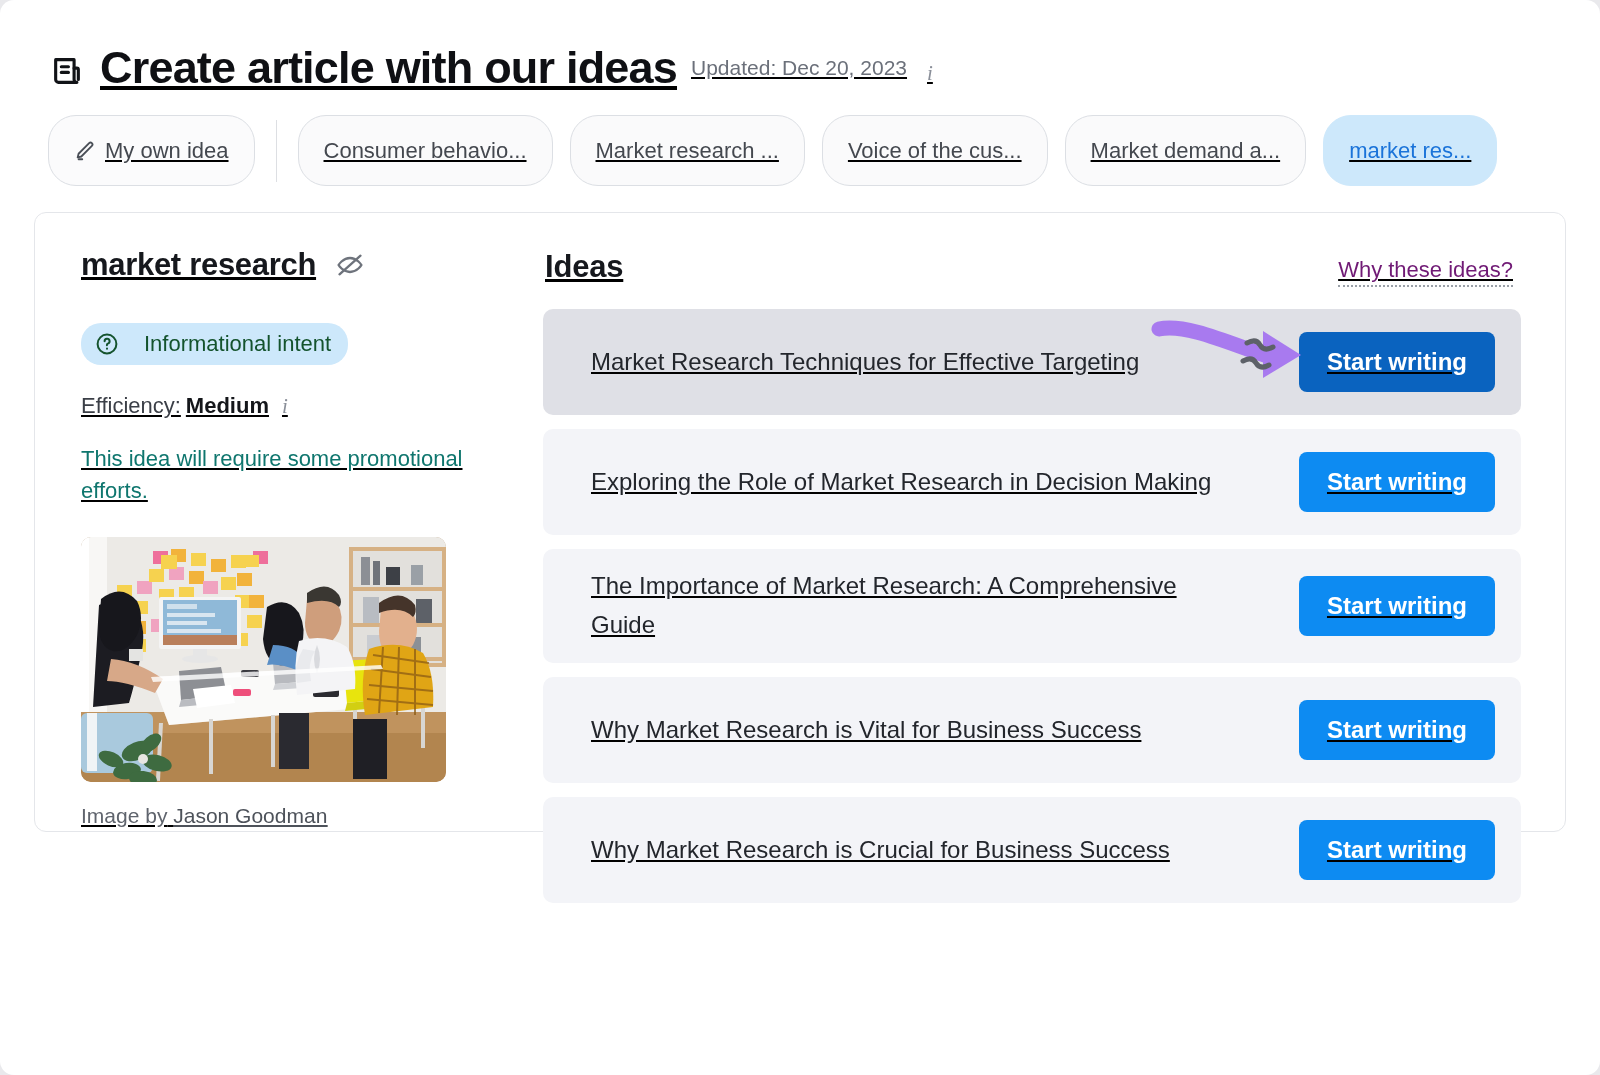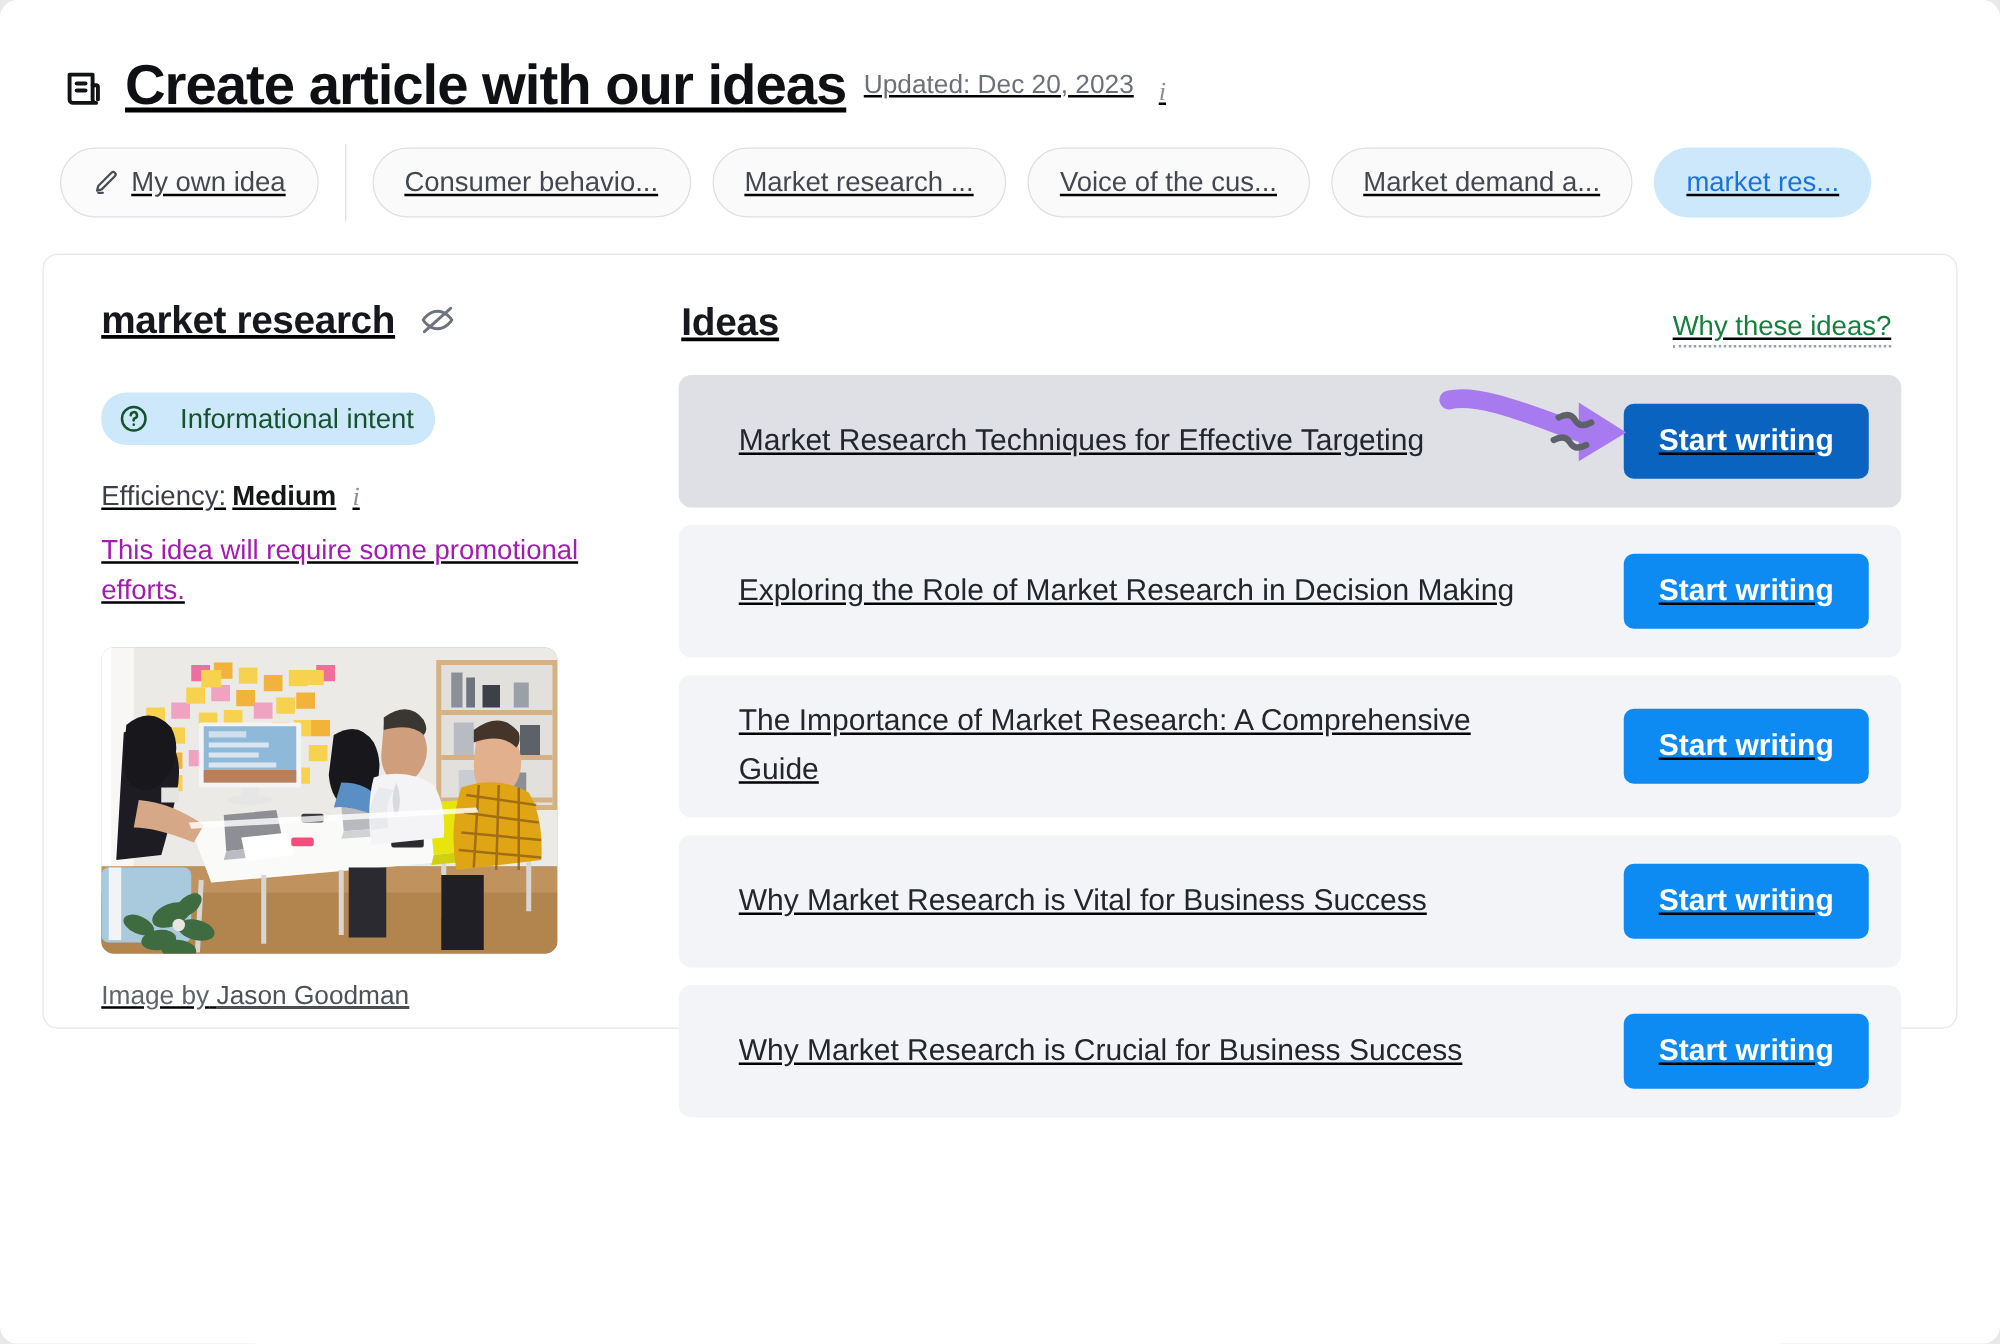--- a/index.html
+++ b/index.html
@@ -61,21 +61,21 @@
   }
 
   
   .tabs {
     display: flex;
     align-items: center;
     gap: 17px;
     padding: 24px 0 0 48px;
   }
   .tab {
-    height: 56px;
+    height: 71px;
     border: 1px solid #dcdfe4;
     border-radius: 28px;
     background: #fafafb;
     display: flex;
     align-items: center;
     gap: 9px;
     padding: 0 25px;
     font-size: 22px;
     color: #44484f;
     white-space: nowrap;
@@ -143,24 +143,24 @@
   .efficiency b { font-weight: 700; color: #14161a; }
   .eff-i {
     font-family: "Liberation Serif", serif;
     font-style: italic;
     font-size: 21px;
     color: #8a8f99;
     margin-left: 8px;
     cursor: pointer;
   }
   .eff-desc {
-    margin-top: 14px;
+    margin-top: 24px;
     font-size: 22px;
     line-height: 1.45;
-    color: #a21caf;
+    color: #0f766e;
     max-width: 430px;
   }
 
   .photo {
     margin-top: 30px;
     width: 365px;
     height: 245px;
     border-radius: 10px;
     overflow: hidden;
     position: relative;
@@ -187,21 +187,21 @@
     padding: 2px 8px 0 2px;
   }
   .ideas-title {
     font-size: 31px;
     font-weight: 700;
     color: #16181d;
     letter-spacing: -0.2px;
   }
   .why-link {
     font-size: 22px;
-    color: #15803d;
+    color: #701a75;
     border-bottom: 2px dotted #9aa0a8;
     padding-bottom: 2px;
     cursor: pointer;
   }
 
   .ideas-list { margin-top: 22px; display: flex; flex-direction: column; gap: 14px; }
   .idea-row {
     position: relative;
     display: flex;
     align-items: center;

